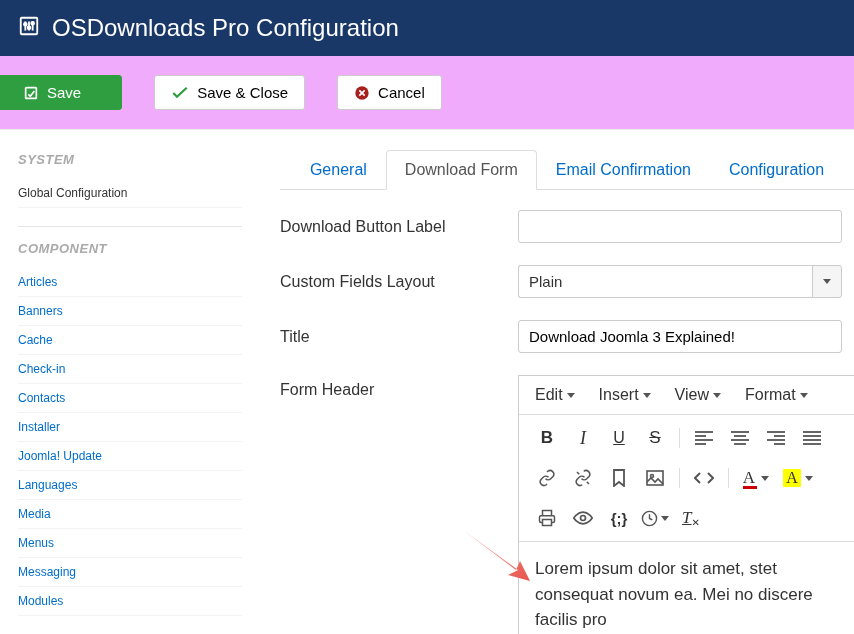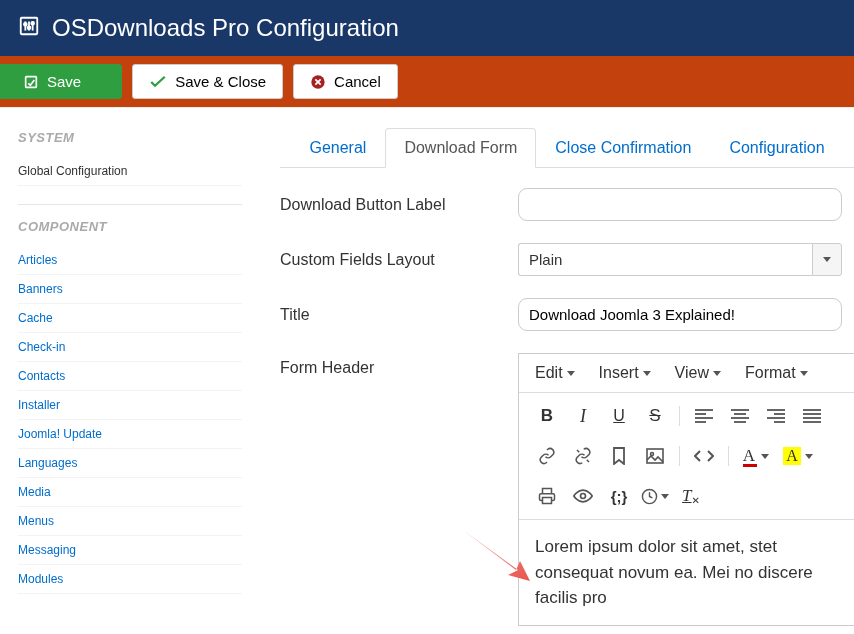--- a/index.html
+++ b/index.html
@@ -2,23 +2,23 @@
 <html><head>
   <meta charset="utf-8">
   <style>
     * { margin: 0; padding: 0; box-sizing: border-box; }
     body { font-family: -apple-system, BlinkMacSystemFont, "Segoe UI", Helvetica, Arial, sans-serif; color: #333; background: #fff; width: 854px; height: 634px; overflow: hidden; position: relative; }
     
     .header-bar { background: #1a3867; color: #fff; padding: 14px 18px; display: flex; align-items: center; gap: 12px; }
     .header-bar .title { font-size: 24px; font-weight: 400; }
     .header-icon svg { width: 22px; height: 22px; }
     
-    .toolbar { padding: 8px 18px; display: flex; gap: 10px; border-bottom: 1px solid #eee; background: #c2410c; margin-left: -18px; padding-left: 0;}
+    .toolbar { padding: 19px 18px; display: flex; gap: 0; border-bottom: 1px solid #eee; background: #f0abfc; margin-left: -18px; padding-left: 0;}
     .toolbar { margin-left: 0; padding-left: 0; }
-    .btn { border: 1px solid #ccc; background: #fff; padding: 8px 16px; font-size: 15px; border-radius: 3px; cursor: pointer; display: inline-flex; align-items: center; gap: 8px; }
+    .btn { border: 1px solid #ccc; background: #fff; padding: 8px 16px; font-size: 15px; border-radius: 3px; cursor: pointer; display: inline-flex; align-items: center; gap: 8px; margin-left: 32px; }
     .btn-save { background: #2f9e41; color: #fff; border: 1px solid #2f9e41; padding: 8px 40px; border-radius: 0 3px 3px 0; margin-left: -18px; }
     .btn-save svg { width: 16px; height: 16px; }
     .btn .check-icon { color: #2f9e41; width: 18px; height: 14px; }
     .btn .cancel-icon { width: 16px; height: 16px; }
     
     .main-area { display: flex; }
     
     .sidebar { width: 260px; padding: 22px 18px; }
     .sidebar-heading { color: #aaa; font-size: 13px; font-weight: 700; margin-bottom: 12px; letter-spacing: 0.5px; font-style: italic; }
     .sidebar-link { display: block; color: #006dcc; font-size: 12px; padding: 7px 0; cursor: pointer; border-bottom: 1px solid #f3f3f3; }
@@ -27,21 +27,21 @@
     
     .content { flex: 1; padding: 20px 0 0 20px; }
     
     .tabs { display: flex; border-bottom: 1px solid #ddd; margin-bottom: 20px; justify-content: center; }
     .tab { padding: 10px 18px; font-size: 16px; color: #006dcc; cursor: pointer; border: 1px solid transparent; border-bottom: none; border-radius: 4px 4px 0 0; }
     .tab.active { color: #555; border-color: #ddd; background: #fff; margin-bottom: -1px; border-bottom: 1px solid #fff; }
     
     .form-row { display: flex; align-items: center; margin-bottom: 22px; }
     .form-row label { width: 238px; font-size: 16px; color: #333; }
     .form-row .control { flex: 1; padding-right: 6px; max-width: 330px; }
-    .text-input { width: 100%; border: 1px solid #ccc; border-radius: 9px; padding: 7px 10px; font-size: 15px; }
+    .text-input { width: 100%; border: 1px solid #ccc; border-radius: 3px; padding: 7px 10px; font-size: 15px; }
     .select-wrap { display: flex; width: 100%; }
     .select-display { flex: 1; border: 1px solid #ccc; border-right: none; border-radius: 3px 0 0 3px; padding: 7px 10px; font-size: 15px; color: #333; background: #fff; }
     .select-btn { width: 30px; border: 1px solid #ccc; border-radius: 0 3px 3px 0; background: #f5f5f5; display: flex; align-items: center; justify-content: center; cursor: pointer; }
     
     .editor-row { display: flex; }
     .editor-row label { width: 238px; font-size: 16px; padding-top: 6px; }
     .editor-wrap { flex: 1; border: 1px solid #ccc; border-right: none; }
     .editor-menubar { display: flex; gap: 24px; padding: 10px 16px; border-bottom: 1px solid #ddd; font-size: 16px; }
     .menu-item { display: flex; align-items: center; gap: 4px; cursor: pointer; }
     .editor-toolbar { padding: 8px 12px; border-bottom: 1px solid #ddd; display: flex; flex-wrap: wrap; gap: 4px; align-items: center; }
@@ -117,21 +117,21 @@
     <a class="sidebar-link">Media</a>
     <a class="sidebar-link">Menus</a>
     <a class="sidebar-link">Messaging</a>
     <a class="sidebar-link">Modules</a>
   </div>
 
   <div class="content">
     <div class="tabs">
       <div class="tab">General</div>
       <div class="tab active">Download Form</div>
-      <div class="tab">Close Confirmation</div>
+      <div class="tab">Email Confirmation</div>
       <div class="tab">Configuration</div>
     </div>
 
     <div class="form-row">
       <label>Download Button Label</label>
       <div class="control"><input type="text" class="text-input" value="" style=""></div>
     </div>
 
     <div class="form-row">
       <label>Custom Fields Layout</label>

